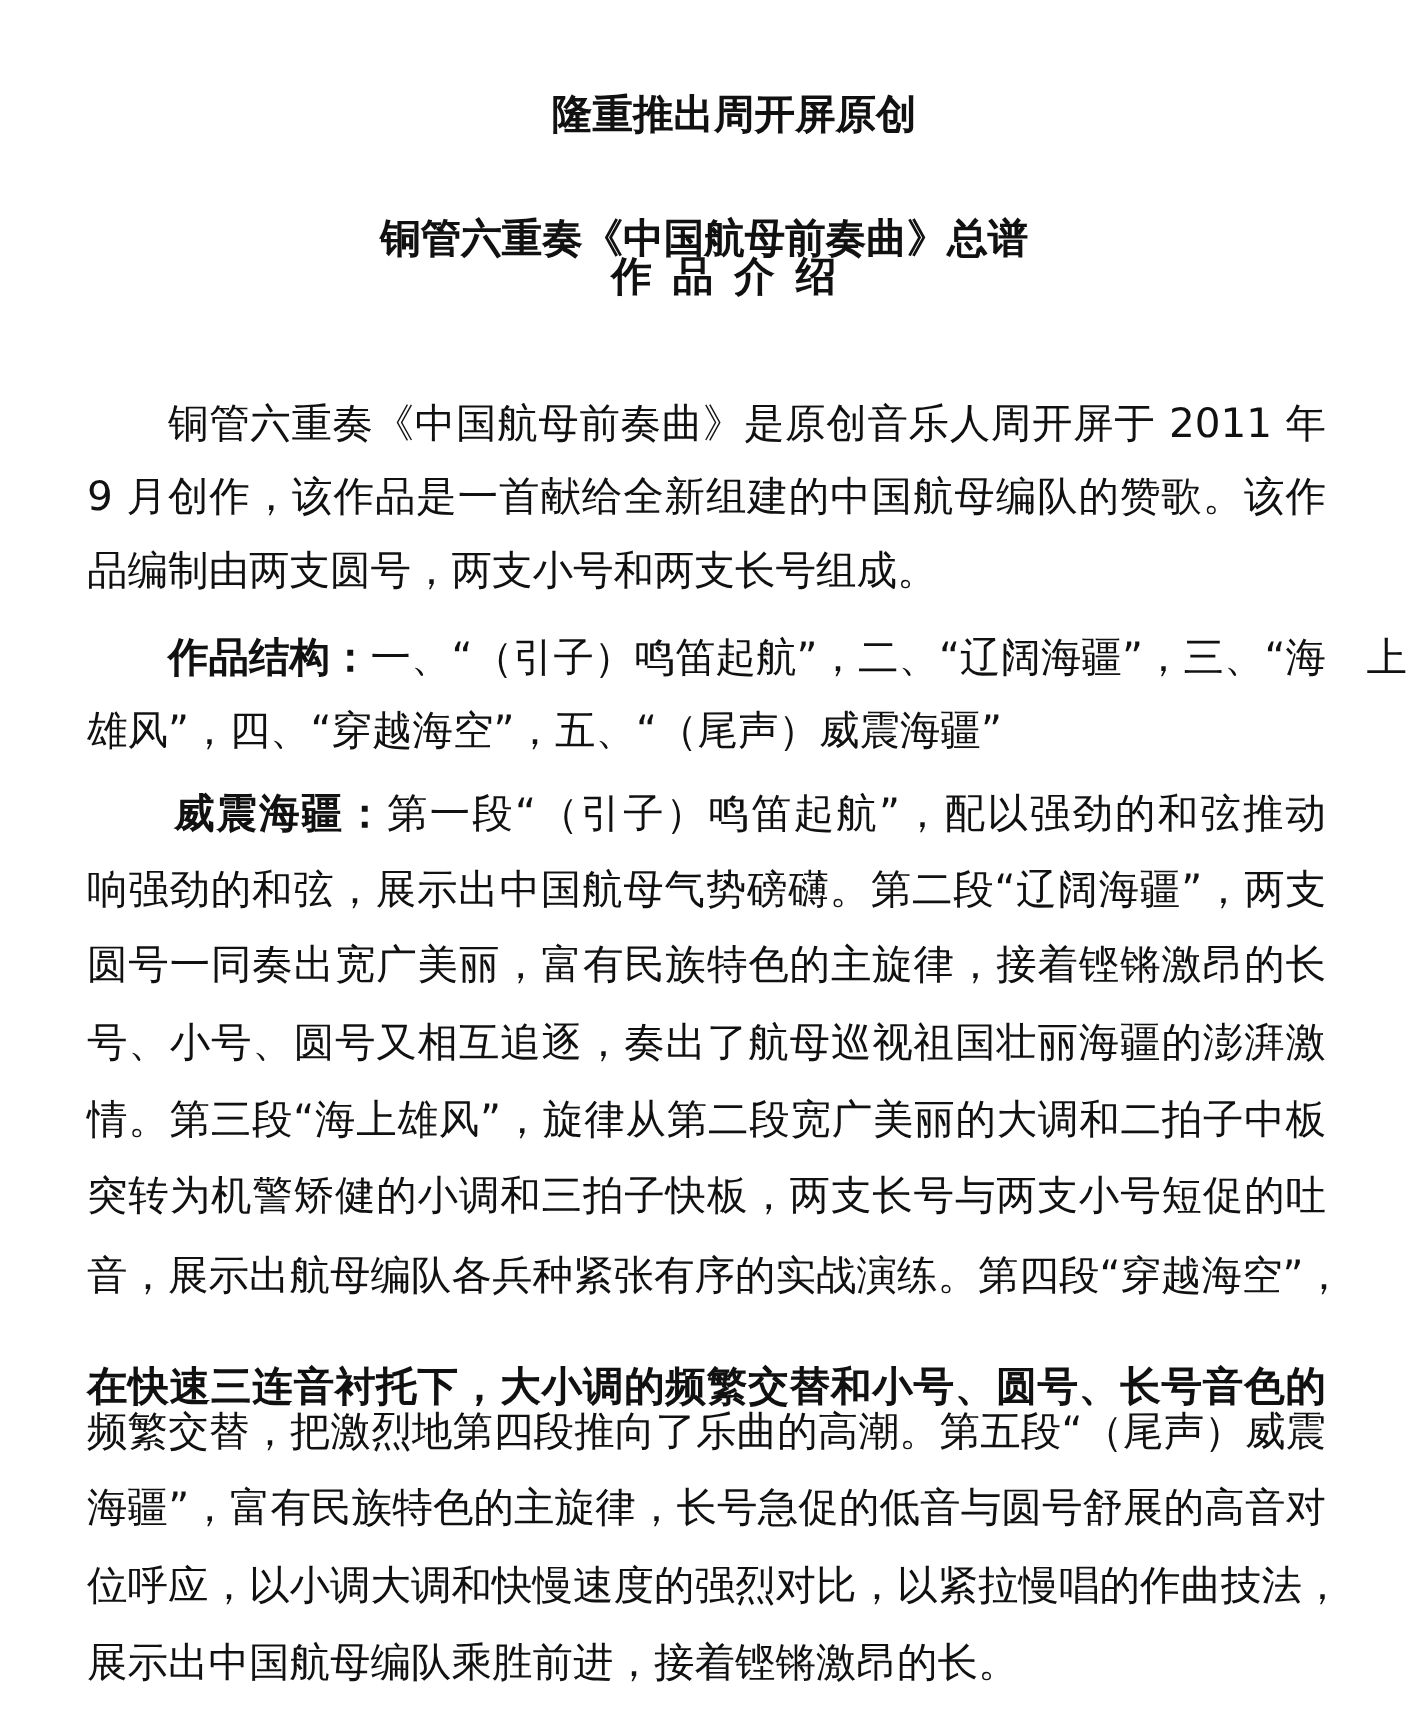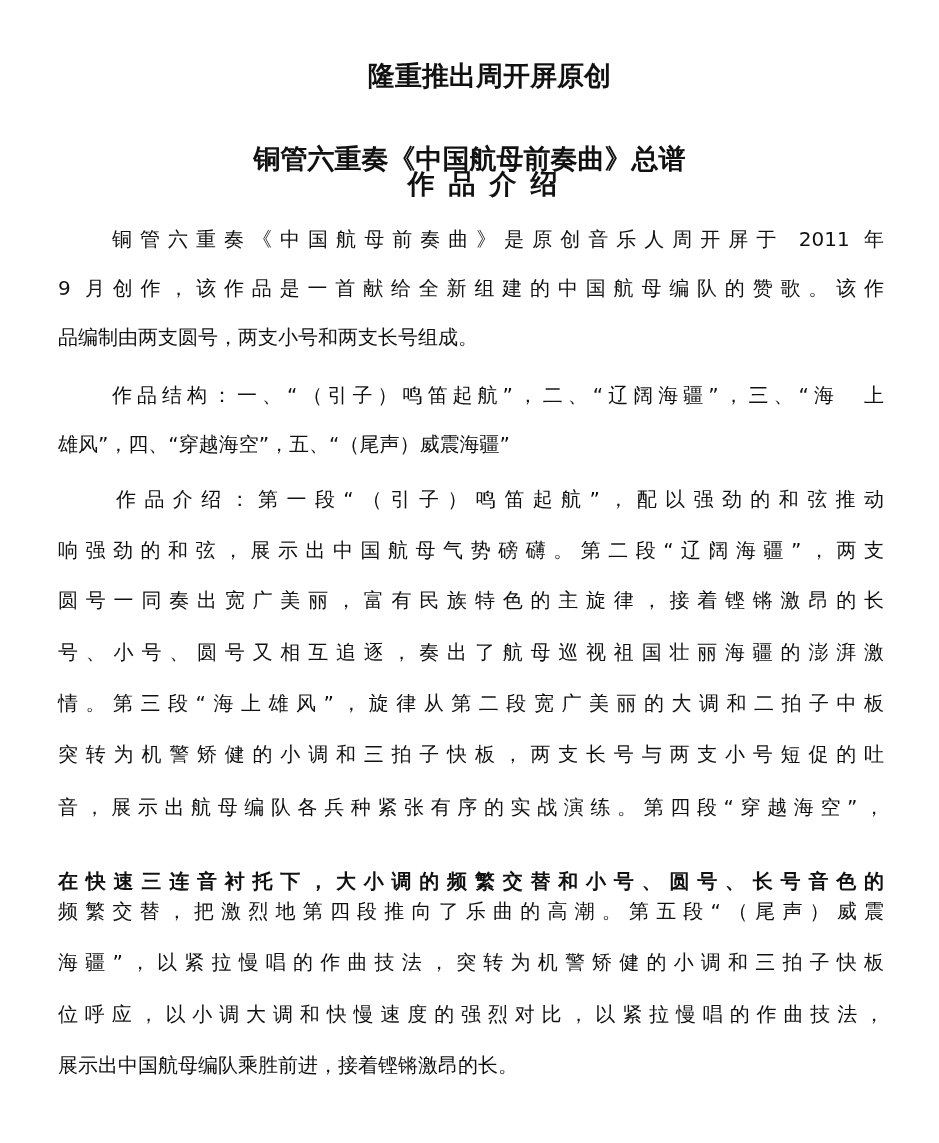--- a/index.html
+++ b/index.html
@@ -10,52 +10,52 @@
   }
   .title {
     position: absolute; left: 0; width: 939px; text-align: center;
     font-weight: bold; font-size: 27px; letter-spacing: 0px; white-space: nowrap;
   }
   .t1 { top: 58px; left: 20px; }
   .t2 { top: 114px; left: 0px; margin-top: 27px; }
   .t3 { top: 166px; left: 20px; letter-spacing: 14px; }
   .line {
     position: absolute; left: 58px; width: 826px; white-space: nowrap;
-    font-size: 20px; line-height: 34px; height: 34px;
-    text-align: justify; text-align-last: justify;
+    font-size: 27px; line-height: 34px; height: 34px;
+    text-align: justify; text-align-last: justify; margin-top: 44px;
   }
   .line.last { text-align-last: left; }
   .indent { left: 112px; width: 772px; }
   .indent2 { left: 116px; width: 768px; }
-  .b { font-weight: normal; }
+  .b { font-weight: bold; }
 </style>
 </head>
 <body>
 
 <div>
   <div class="title t1">隆重推出周开屏原创</div>
   <div class="title t2">铜管六重奏《中国航母前奏曲》总谱</div>
   <div class="title t3">作品介绍</div>
 
   <div class="line indent" style="top:222px;">铜管六重奏《中国航母前奏曲》是原创音乐人周开屏于 2011 年</div>
   <div class="line" style="top:271px;">9 月创作，该作品是一首献给全新组建的中国航母编队的赞歌。该作</div>
   <div class="line last" style="top:320px;">品编制由两支圆号，两支小号和两支长号组成。</div>
 
   <div class="line indent" style="top:378px; left:112px;">
     <span class="b">作品结构：</span><span>一、“（引子）鸣笛起航”，二、“辽阔海疆”，三、“海　上</span>
   </div>
   <div class="line last" style="top:427px;">雄风”，四、“穿越海空”，五、“（尾声）威震海疆”</div>
 
   <div class="line indent2" style="top:482px;">
-    <span class="b">作品介绍：</span><span>第一段“（引子）鸣笛起航”，配以强劲的和弦推动</span>
+    <span class="b">威震海疆：</span><span>第一段“（引子）鸣笛起航”，配以强劲的和弦推动</span>
   </div>
   <div class="line" style="top:533px;">响强劲的和弦，展示出中国航母气势磅礴。第二段“辽阔海疆”，两支</div>
   <div class="line" style="top:583px;">圆号一同奏出宽广美丽，富有民族特色的主旋律，接着铿锵激昂的长</div>
   <div class="line" style="top:635px;">号、小号、圆号又相互追逐，奏出了航母巡视祖国壮丽海疆的澎湃激</div>
   <div class="line" style="top:686px;">情。第三段“海上雄风”，旋律从第二段宽广美丽的大调和二拍子中板</div>
   <div class="line" style="top:737px;">突转为机警矫健的小调和三拍子快板，两支长号与两支小号短促的吐</div>
   <div class="line" style="top:790px;">音，展示出航母编队各兵种紧张有序的实战演练。第四段“穿越海空”，</div>
   <div class="line" style="top:864px;font-weight:bold;">在快速三连音衬托下，大小调的频繁交替和小号、圆号、长号音色的</div>
   <div class="line" style="top:894px;">频繁交替，把激烈地第四段推向了乐曲的高潮。第五段“（尾声）威震</div>
-  <div class="line" style="top:945px;">海疆”，以紧拉慢唱的作曲技法，突转为机警矫健的小调和三拍子快板</div>
+  <div class="line" style="top:945px;">海疆”，富有民族特色的主旋律，长号急促的低音与圆号舒展的高音对</div>
   <div class="line" style="top:997px;">位呼应，以小调大调和快慢速度的强烈对比，以紧拉慢唱的作曲技法，</div>
   <div class="line last" style="top:1048px;">展示出中国航母编队乘胜前进，接着铿锵激昂的长。</div>
 </div>
 
 </body></html>

